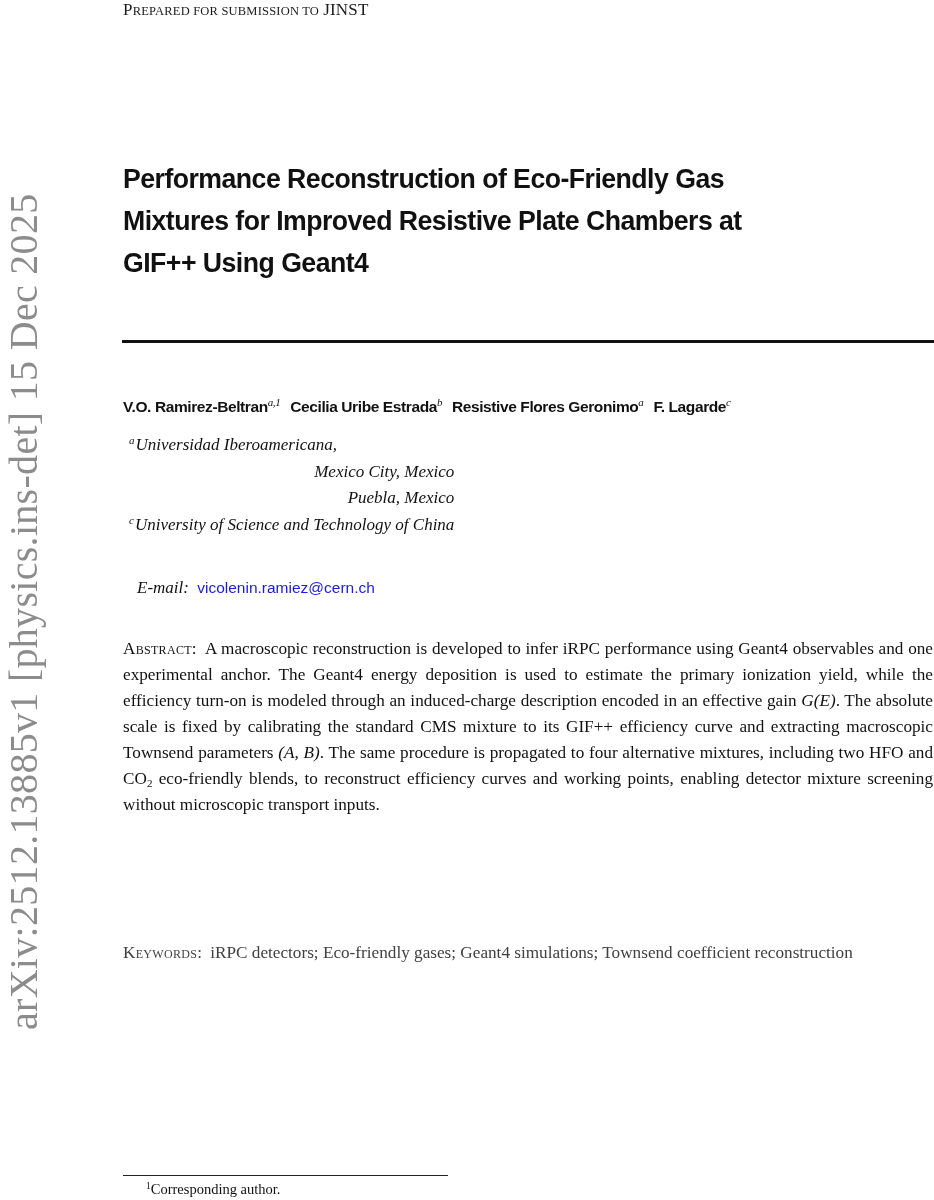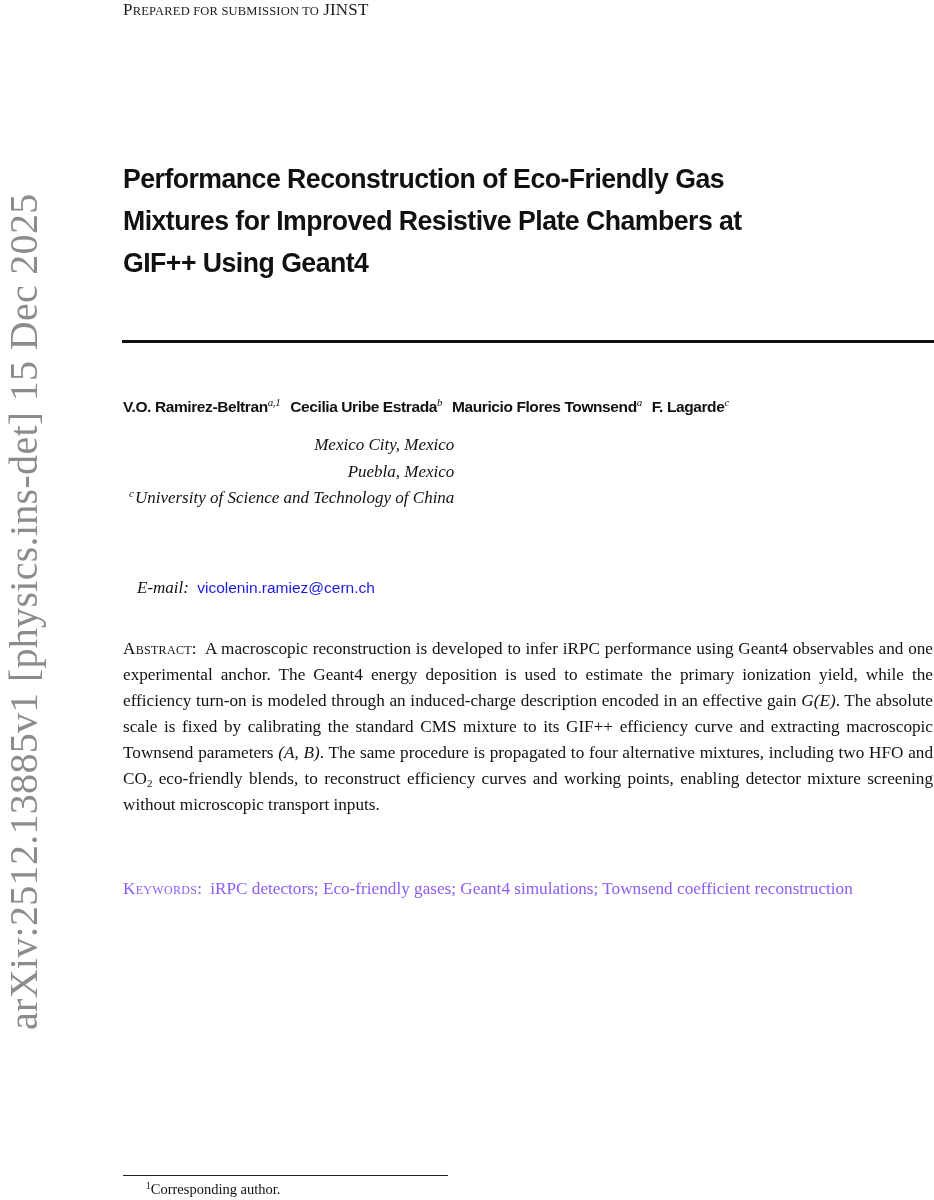--- a/index.html
+++ b/index.html
@@ -139,26 +139,26 @@
   .abstract sub {
     font-size: 11px;
     vertical-align: -3px;
     line-height: 0;
   }
   .abstract .math { font-style: italic; }
 
   .keywords {
     position: absolute;
     left: 123px;
-    top: 876px;
+    top: 940px;
     width: 810px;
     font-size: 17.2px;
     line-height: 26px;
     text-align: justify;
-    color: #8b5cf6;
+    color: #404040;
   }
 
   .footnote-rule {
     position: absolute;
     left: 123px;
     top: 1175px;
     width: 325px;
     height: 1px;
     background: #222222;
   }
@@ -190,25 +190,26 @@
   <div>Performance Reconstruction of Eco-Friendly Gas</div>
   <div>Mixtures for Improved Resistive Plate Chambers at</div>
   <div>GIF++ Using Geant4</div>
 </div>
 
 <div class="title-rule"></div>
 
 <div class="authors">
   <span class="author"><span>V.O. Ramirez-Beltran</span><sup>a,1</sup></span>
   <span class="author"><span>Cecilia Uribe Estrada</span><sup>b</sup></span>
-  <span class="author"><span>Mauricio Flores Townsend</span><sup>a</sup></span>
+  <span class="author"><span>Resistive Flores Geronimo</span><sup>a</sup></span>
   <span class="author"><span>F. Lagarde</span><sup>c</sup></span>
 </div>
 
 <div class="affiliations">
+  <div class="aff-line"><sup>a</sup><span>Universidad Iberoamericana,</span></div>
   <div class="aff-line aff-cont">Mexico City, Mexico</div>
   <div class="aff-line aff-cont">Puebla, Mexico</div>
   <div class="aff-line"><sup>c</sup><span>University of Science and Technology of China</span></div>
 </div>
 
 <div class="email">
   <span class="email-label">E-mail:</span>
   <a class="email-link">vicolenin.ramiez@cern.ch</a>
 </div>
 

